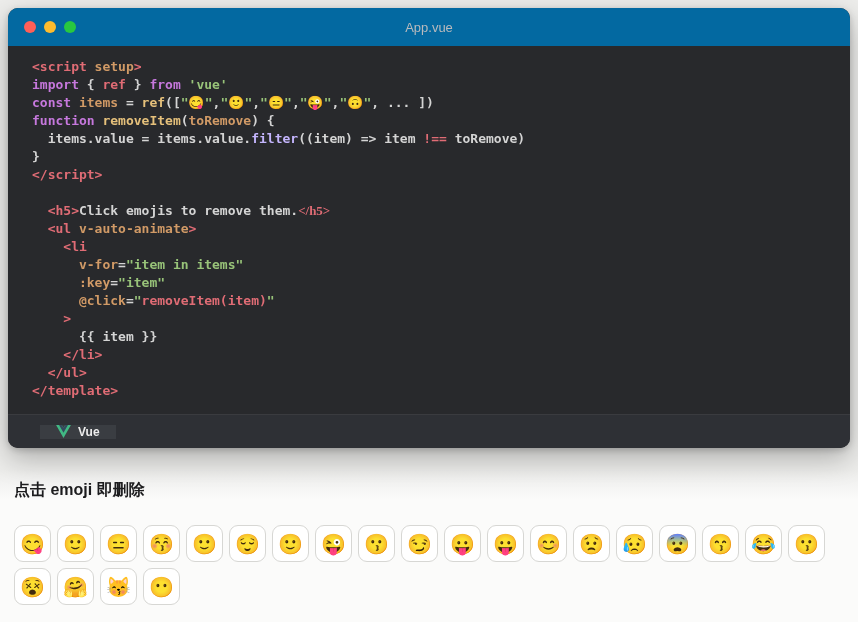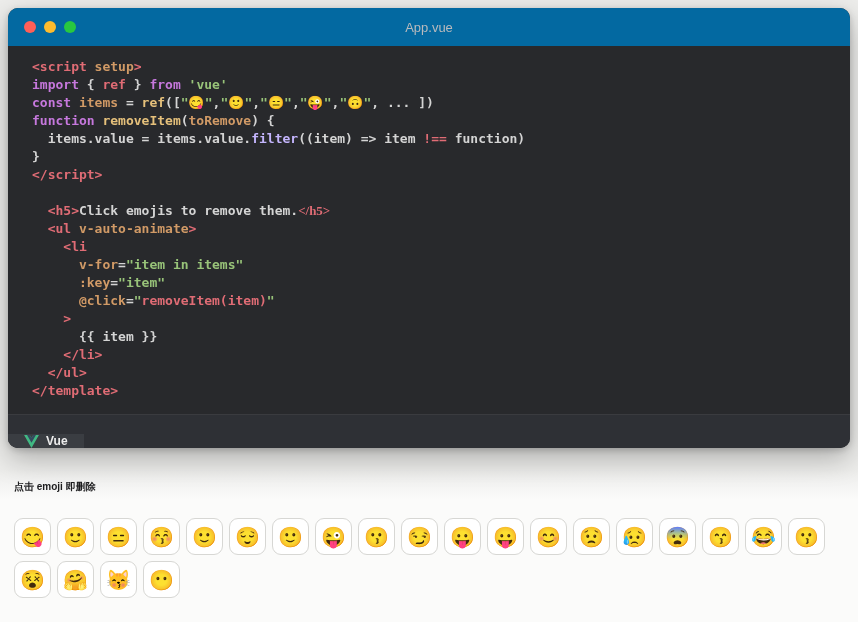--- a/index.html
+++ b/index.html
@@ -27,32 +27,32 @@
 
   .code {
     padding: 12px 12px 14px 24px;
     font-family: "DejaVu Sans Mono", monospace;
     font-size: 13px; line-height: 18px; font-weight: bold;
   }
   .code-line { white-space: pre; min-height: 18px; }
 
   .statusbar {
     height: 34px; background: #2e3035; border-top: 1px solid #3a3b3f;
-    display: flex; align-items: flex-end;
+    display: flex; align-items: center; padding-left: 32px;
   }
   .vue-tab {
     display: flex; align-items: center; gap: 7px;
     padding: 0 16px; background: #3a3d42; cursor: pointer;
   }
   .vue-tab-label { color: #ececec; font-size: 12px; font-weight: bold; }
   .vue-logo { width: 15px; height: 13px; display: block; }
 
   
   .demo { padding: 32px 12px 0 14px; }
-  .demo-heading { font-size: 10px; font-weight: 700; color: #1c1c1e; }
+  .demo-heading { font-size: 16px; font-weight: 700; color: #1c1c1e; }
   .emoji-grid { margin-top: 24px; }
   .emoji-row { display: flex; gap: 6px; margin-bottom: 6px; }
   .emoji-btn {
     width: 37px; height: 37px; flex: 0 0 auto;
     border: 1px solid #d7d7d4; border-radius: 9px; background: #ffffff;
     display: inline-flex; align-items: center; justify-content: center;
     font-size: 20px; line-height: 1; padding: 0; cursor: pointer;
     font-family: inherit;
   }
 </style>
@@ -67,21 +67,21 @@
         <span class="light" style="background: rgb(40, 200, 64);"></span>
       </div>
     <div class="title">App.vue</div>
   </div>
 
   <div class="code" id="code">
       <div class="code-line"><span style="color: rgb(224, 108, 117);">&lt;script</span><span style="color: rgb(209, 154, 102);"> setup</span><span style="color: rgb(224, 108, 117);">&gt;</span></div>
       <div class="code-line"><span style="color: rgb(198, 120, 221);">import</span><span style="color: rgb(212, 212, 212);"> { </span><span style="color: rgb(224, 108, 117);">ref</span><span style="color: rgb(212, 212, 212);"> } </span><span style="color: rgb(198, 120, 221);">from</span><span style="color: rgb(212, 212, 212);"> </span><span style="color: rgb(152, 195, 121); margin-top: 45px;">'vue'</span></div>
       <div class="code-line"><span style="color: rgb(198, 120, 221);">const</span><span style="color: rgb(209, 154, 102);"> items</span><span style="color: rgb(212, 212, 212);"> = </span><span style="color: rgb(229, 192, 123);">ref</span><span style="color: rgb(212, 212, 212);">([</span><span style="color: rgb(152, 195, 121);">"😋"</span><span style="color: rgb(212, 212, 212);">,</span><span style="color: rgb(152, 195, 121);">"🙂"</span><span style="color: rgb(212, 212, 212);">,</span><span style="color: rgb(152, 195, 121);">"😑"</span><span style="color: rgb(212, 212, 212);">,</span><span style="color: rgb(152, 195, 121);">"😜"</span><span style="color: rgb(212, 212, 212);">,</span><span style="color: rgb(152, 195, 121);">"🙃"</span><span style="color: rgb(212, 212, 212);">, ... ])</span></div>
       <div class="code-line"><span style="color: rgb(198, 120, 221);">function</span><span style="color: rgb(229, 192, 123);"> removeItem</span><span style="color: rgb(212, 212, 212);">(</span><span style="color: rgb(209, 154, 102);">toRemove</span><span style="color: rgb(212, 212, 212);">) {</span></div>
-      <div class="code-line"><span style="color: rgb(212, 212, 212);">  items.value = items.value.</span><span style="color: #c4b5fd;">filter</span><span style="color: rgb(212, 212, 212);">((item) =&gt; item </span><span style="color: rgb(224, 108, 117);">!==</span><span style="color: rgb(212, 212, 212);"> function)</span></div>
+      <div class="code-line"><span style="color: rgb(212, 212, 212);">  items.value = items.value.</span><span style="color: #c4b5fd;">filter</span><span style="color: rgb(212, 212, 212);">((item) =&gt; item </span><span style="color: rgb(224, 108, 117);">!==</span><span style="color: rgb(212, 212, 212);"> toRemove)</span></div>
       <div class="code-line"><span style="color: rgb(212, 212, 212);">}</span></div>
       <div class="code-line"><span style="color: rgb(224, 108, 117);">&lt;/script&gt;</span></div>
       <div class="code-line"></div>
       <div class="code-line"><span style="color: rgb(212, 212, 212);">  </span><span style="color: rgb(224, 108, 117);">&lt;h5&gt;</span><span style="color: rgb(212, 212, 212);">Click emojis to remove them.</span><span style="color: rgb(224, 108, 117); font-family: Liberation Serif, serif;">&lt;/h5&gt;</span></div>
       <div class="code-line"><span style="color: rgb(212, 212, 212);">  </span><span style="color: rgb(224, 108, 117);">&lt;ul</span><span style="color: rgb(209, 154, 102);"> v-auto-animate</span><span style="color: rgb(224, 108, 117);">&gt;</span></div>
       <div class="code-line"><span style="color: rgb(212, 212, 212);">    </span><span style="color: rgb(224, 108, 117);">&lt;li</span></div>
       <div class="code-line"><span style="color: rgb(212, 212, 212);">      </span><span style="color: rgb(209, 154, 102);">v-for</span><span style="color: rgb(212, 212, 212);">=</span><span style="color: rgb(152, 195, 121);">"item in items"</span></div>
       <div class="code-line"><span style="color: rgb(212, 212, 212);">      </span><span style="color: rgb(209, 154, 102);">:key</span><span style="color: rgb(212, 212, 212);">=</span><span style="color: rgb(152, 195, 121);">"item"</span></div>
       <div class="code-line"><span style="color: rgb(212, 212, 212);">      </span><span style="color: rgb(209, 154, 102);">@click</span><span style="color: rgb(212, 212, 212);">=</span><span style="color: rgb(152, 195, 121);">"</span><span style="color: rgb(224, 108, 117);">removeItem(item)</span><span style="color: rgb(152, 195, 121);">"</span></div>
       <div class="code-line"><span style="color: rgb(212, 212, 212);">    </span><span style="color: rgb(224, 108, 117);">&gt;</span></div>

